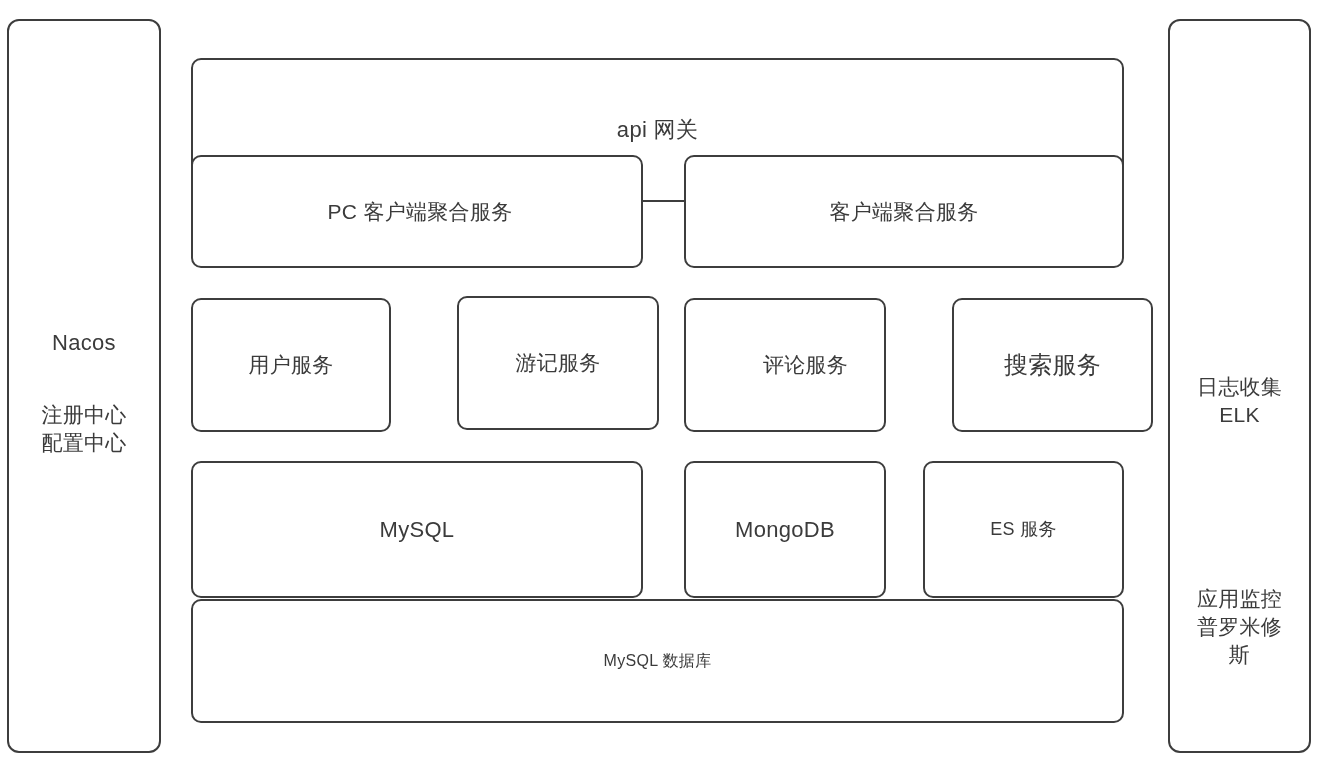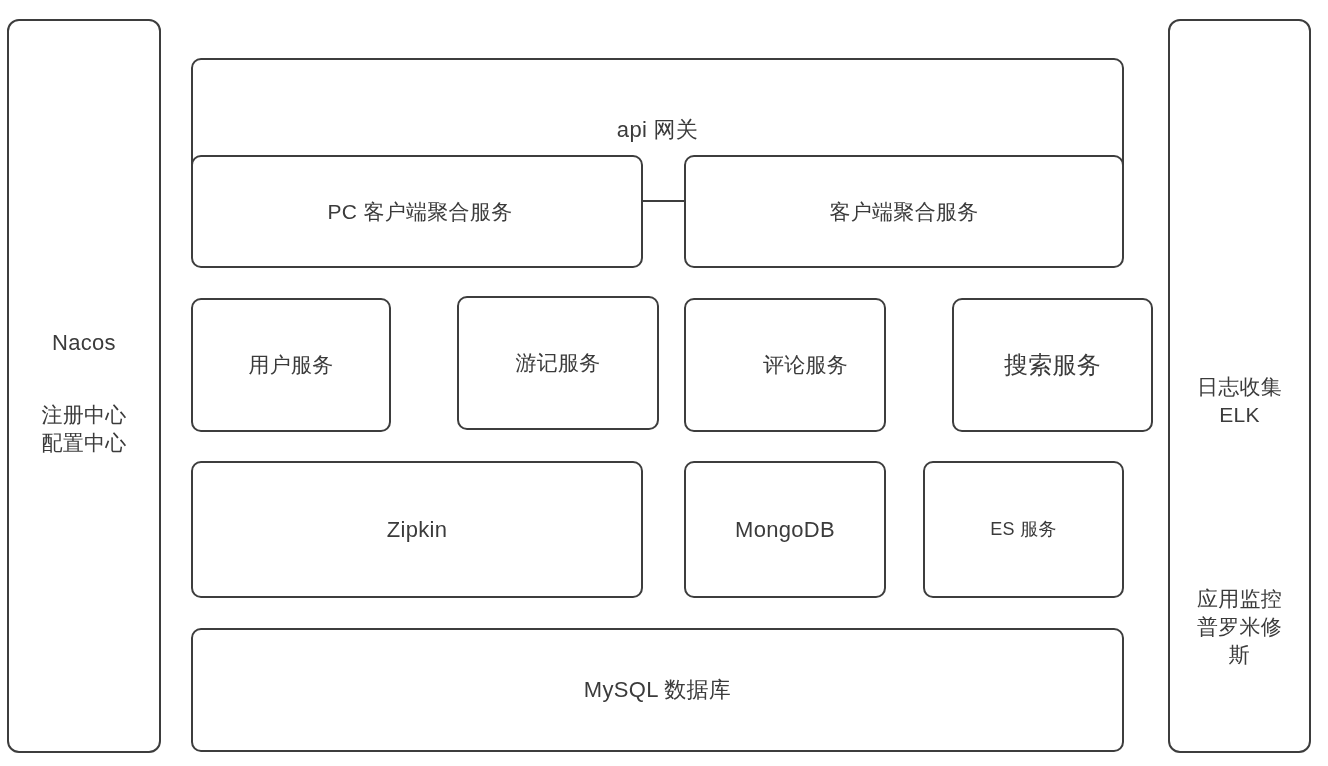--- a/index.html
+++ b/index.html
@@ -145,23 +145,23 @@
     font-size: 22px;
   }
   .n-data-2 {
     left: 923px;  top: 461px;
     width: 201px; height: 137px;
     font-size: 18px;
   }
 
   
   .n-db {
-    left: 191px;  top: 628px;
+    left: 191px;  top: 599px;
     width: 933px; height: 124px;
-    font-size: 22px;
+    font-size: 16px;
   }
 </style>
 </head>
 <body>
 
 <div id="diagram">
 
   <div class="node sidebar side-left">
     <div class="side-block nacos-title">Nacos</div>
     <div class="side-block nacos-sub">注册中心
@@ -179,19 +179,19 @@
   <div class="node n-gateway">api 网关</div>
 
   <div class="node n-agg-0">PC 客户端聚合服务</div>
   <div class="node n-agg-1">客户端聚合服务</div>
 
   <div class="node n-svc-0">用户服务</div>
   <div class="node n-svc-1">游记服务</div>
   <div class="node n-svc-2">评论服务</div>
   <div class="node n-svc-3">搜索服务</div>
 
-  <div class="node n-data-0">Zipkin</div>
+  <div class="node n-data-0">MySQL</div>
   <div class="node n-data-1">MongoDB</div>
   <div class="node n-data-2">ES 服务</div>
 
   <div class="node n-db">MySQL 数据库</div>
 
 </div>
 
 </body></html>

